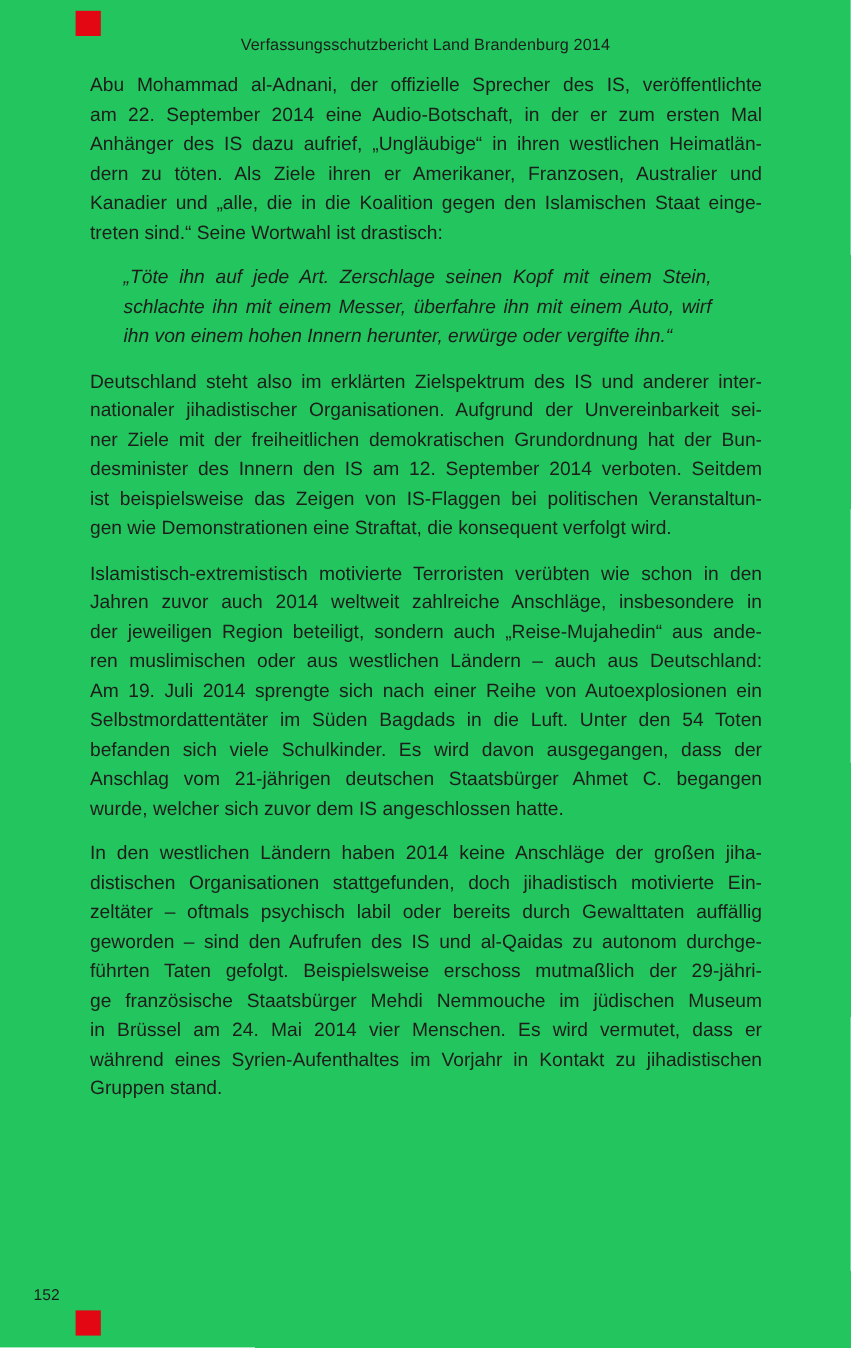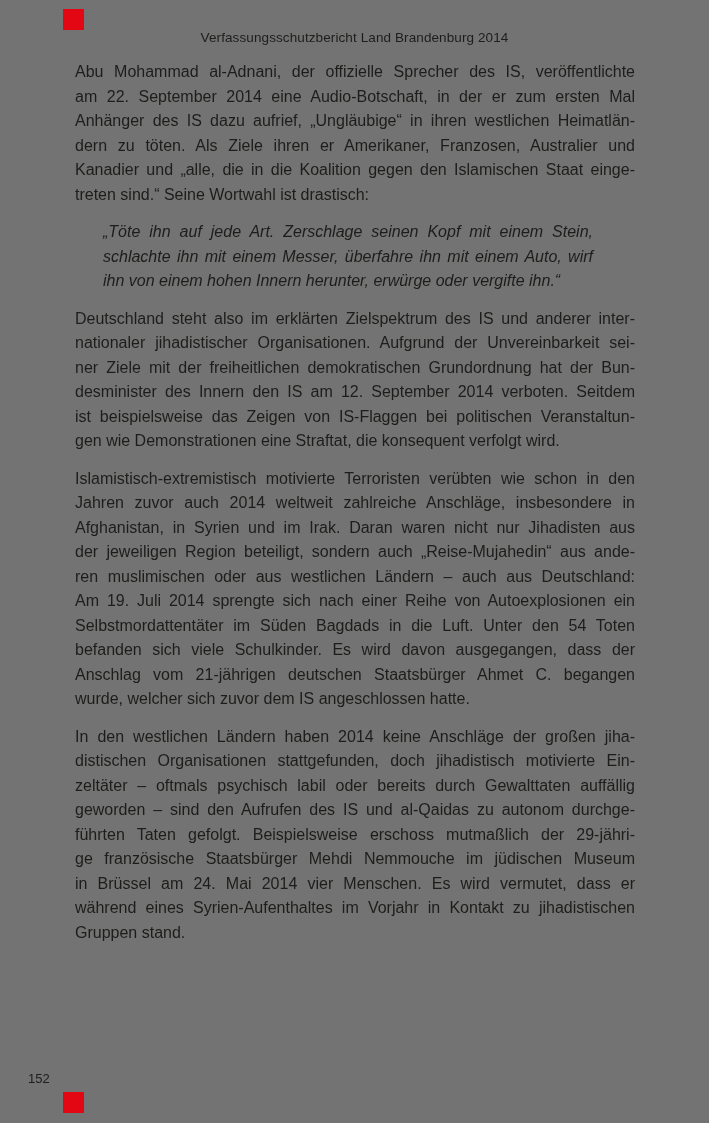--- a/index.html
+++ b/index.html
@@ -1,21 +1,21 @@
 <!DOCTYPE html>
 <html style="--accent-color: #e30613; --text-color: #1d1d1b;"><head>
 <meta charset="utf-8">
 <style>
   * { margin: 0; padding: 0; box-sizing: border-box; }
   html, body { background: #ffffff; }
   .page {
     position: relative;
     width: 709px;
     height: 1123px;
-    background: #737373;
+    background: #22c55e;
     font-family: "Liberation Sans", sans-serif;
     color: var(--text-color, #1d1d1b);
     overflow: hidden;
   }
   .corner-square {
     position: absolute;
     left: 63px;
     width: 21px;
     height: 21px;
     background: var(--accent-color, #e30613);
@@ -87,21 +87,20 @@
         <div class="line">Deutschland steht also im erklärten Zielspektrum des IS und anderer inter-</div>
         <div class="line">nationaler jihadistischer Organisationen. Aufgrund der Unvereinbarkeit sei-</div>
         <div class="line">ner Ziele mit der freiheitlichen demokratischen Grundordnung hat der Bun-</div>
         <div class="line">desminister des Innern den IS am 12. September 2014 verboten. Seitdem</div>
         <div class="line">ist beispielsweise das Zeigen von IS-Flaggen bei politischen Veranstaltun-</div>
         <div class="line last">gen wie Demonstrationen eine Straftat, die konsequent verfolgt wird.</div>
       </div>
       <div class="block paragraph">
         <div class="line">Islamistisch-extremistisch motivierte Terroristen verübten wie schon in den</div>
         <div class="line">Jahren zuvor auch 2014 weltweit zahlreiche Anschläge, insbesondere in</div>
-        <div class="line">Afghanistan, in Syrien und im Irak. Daran waren nicht nur Jihadisten aus</div>
         <div class="line">der jeweiligen Region beteiligt, sondern auch „Reise-Mujahedin“ aus ande-</div>
         <div class="line">ren muslimischen oder aus westlichen Ländern – auch aus Deutschland:</div>
         <div class="line">Am 19. Juli 2014 sprengte sich nach einer Reihe von Autoexplosionen ein</div>
         <div class="line">Selbstmordattentäter im Süden Bagdads in die Luft. Unter den 54 Toten</div>
         <div class="line">befanden sich viele Schulkinder. Es wird davon ausgegangen, dass der</div>
         <div class="line">Anschlag vom 21-jährigen deutschen Staatsbürger Ahmet C. begangen</div>
         <div class="line last">wurde, welcher sich zuvor dem IS angeschlossen hatte.</div>
       </div>
       <div class="block paragraph">
         <div class="line">In den westlichen Ländern haben 2014 keine Anschläge der großen jiha-</div>

